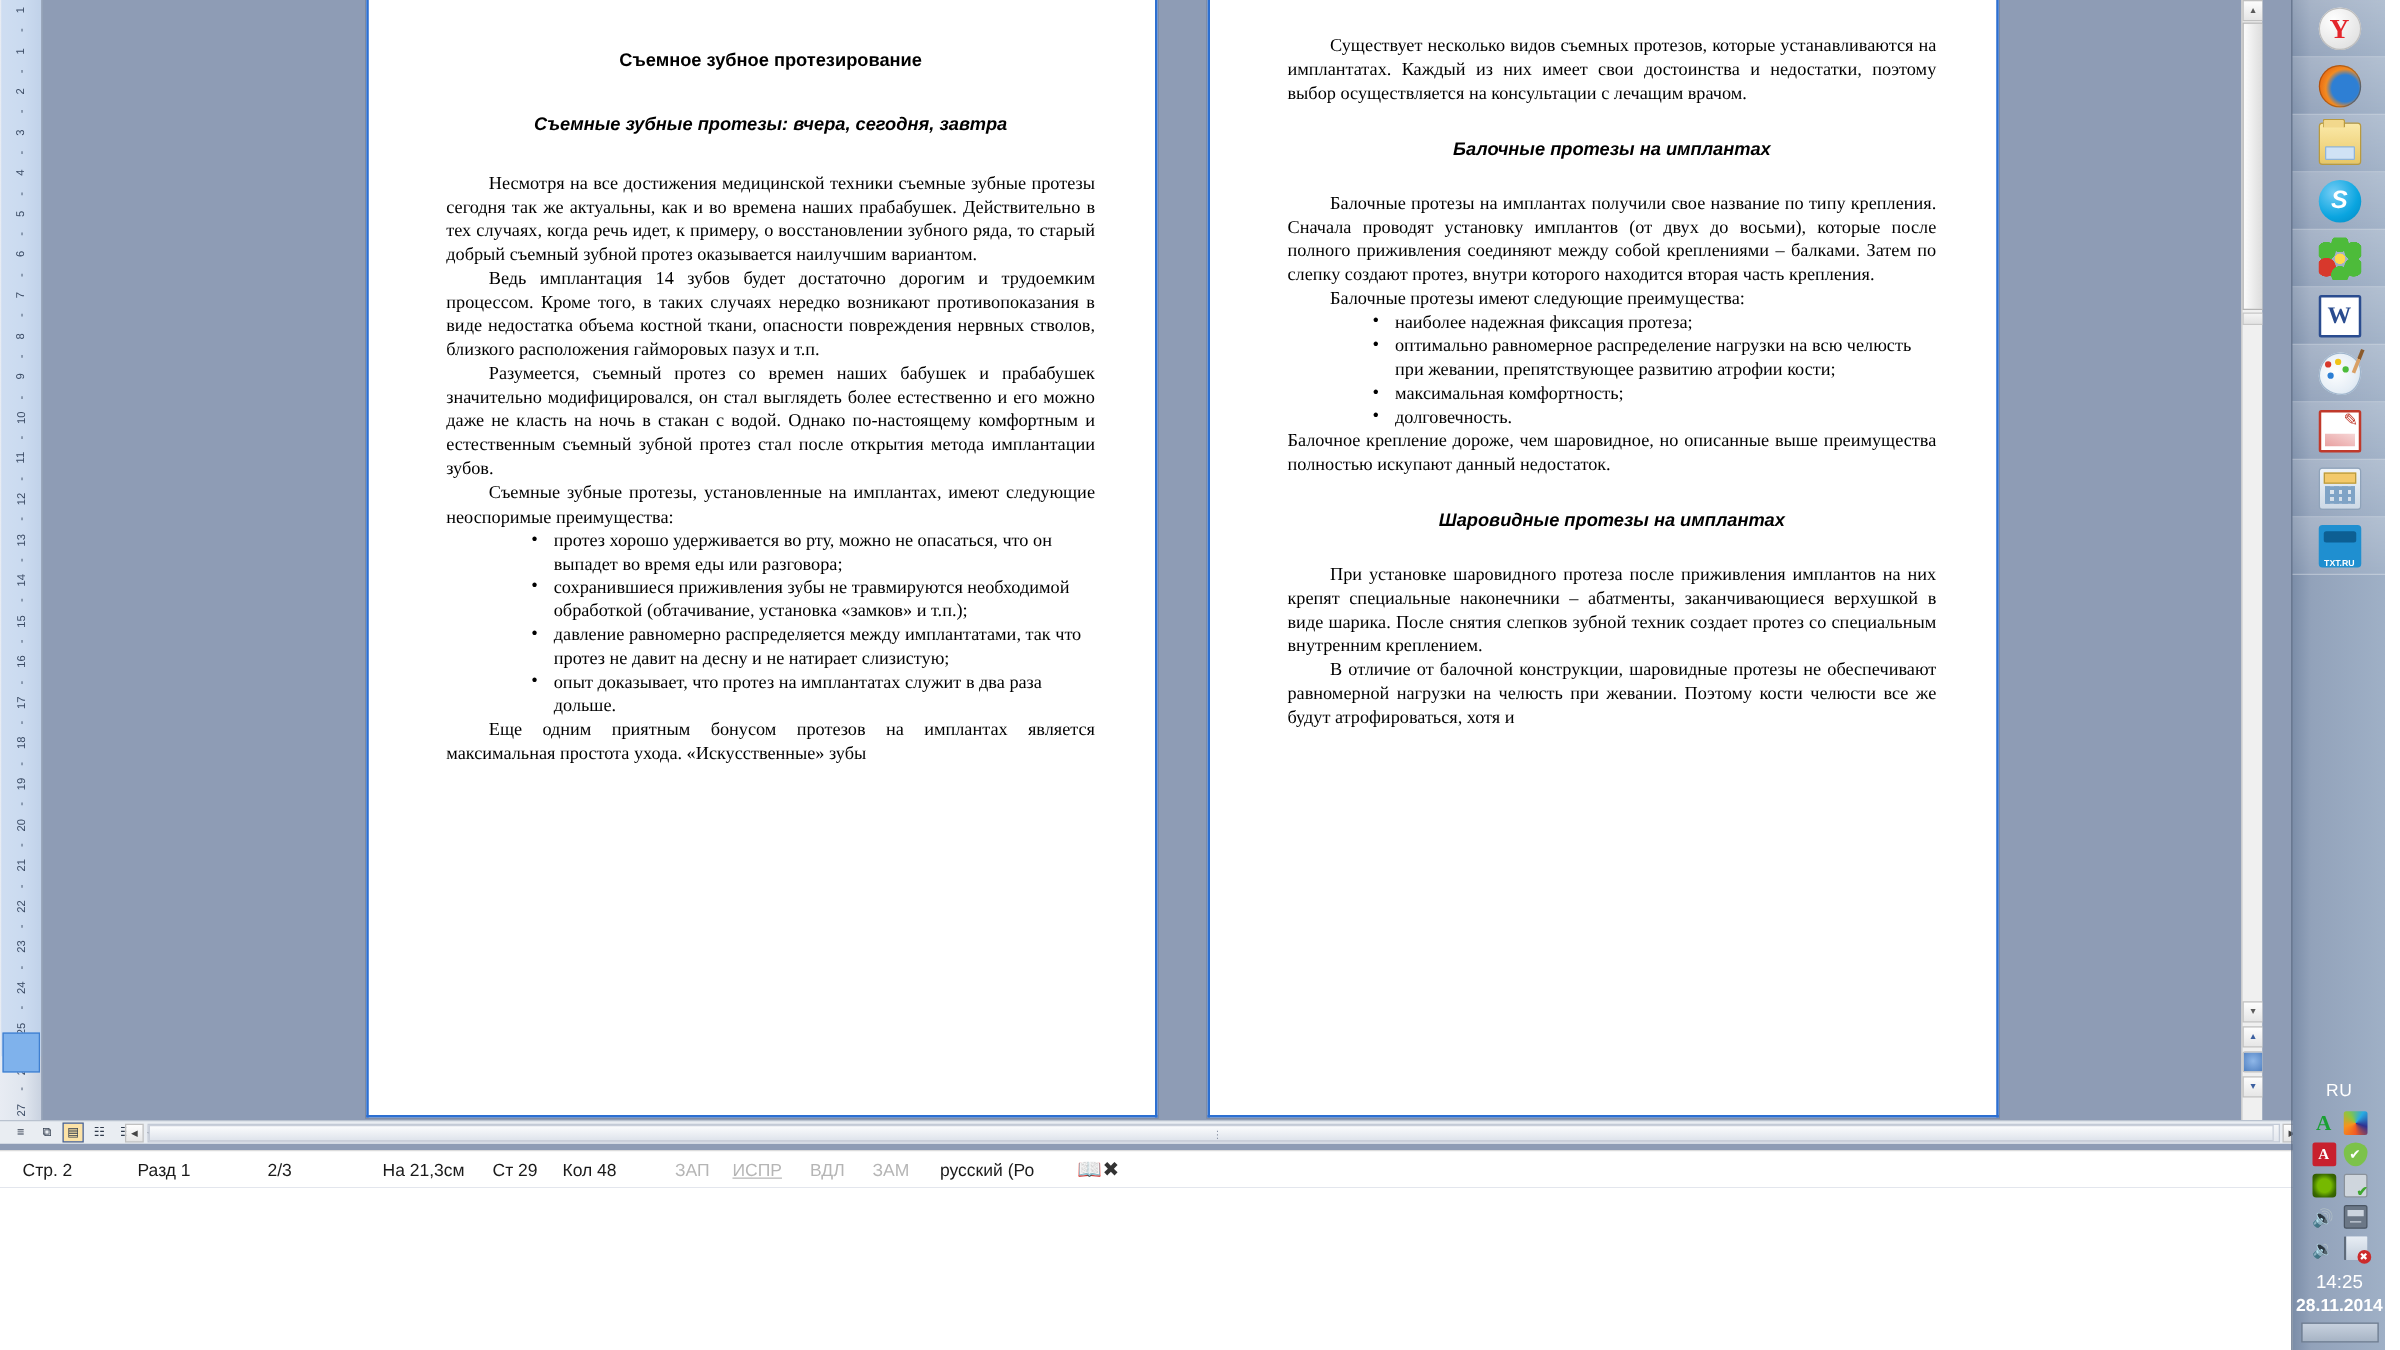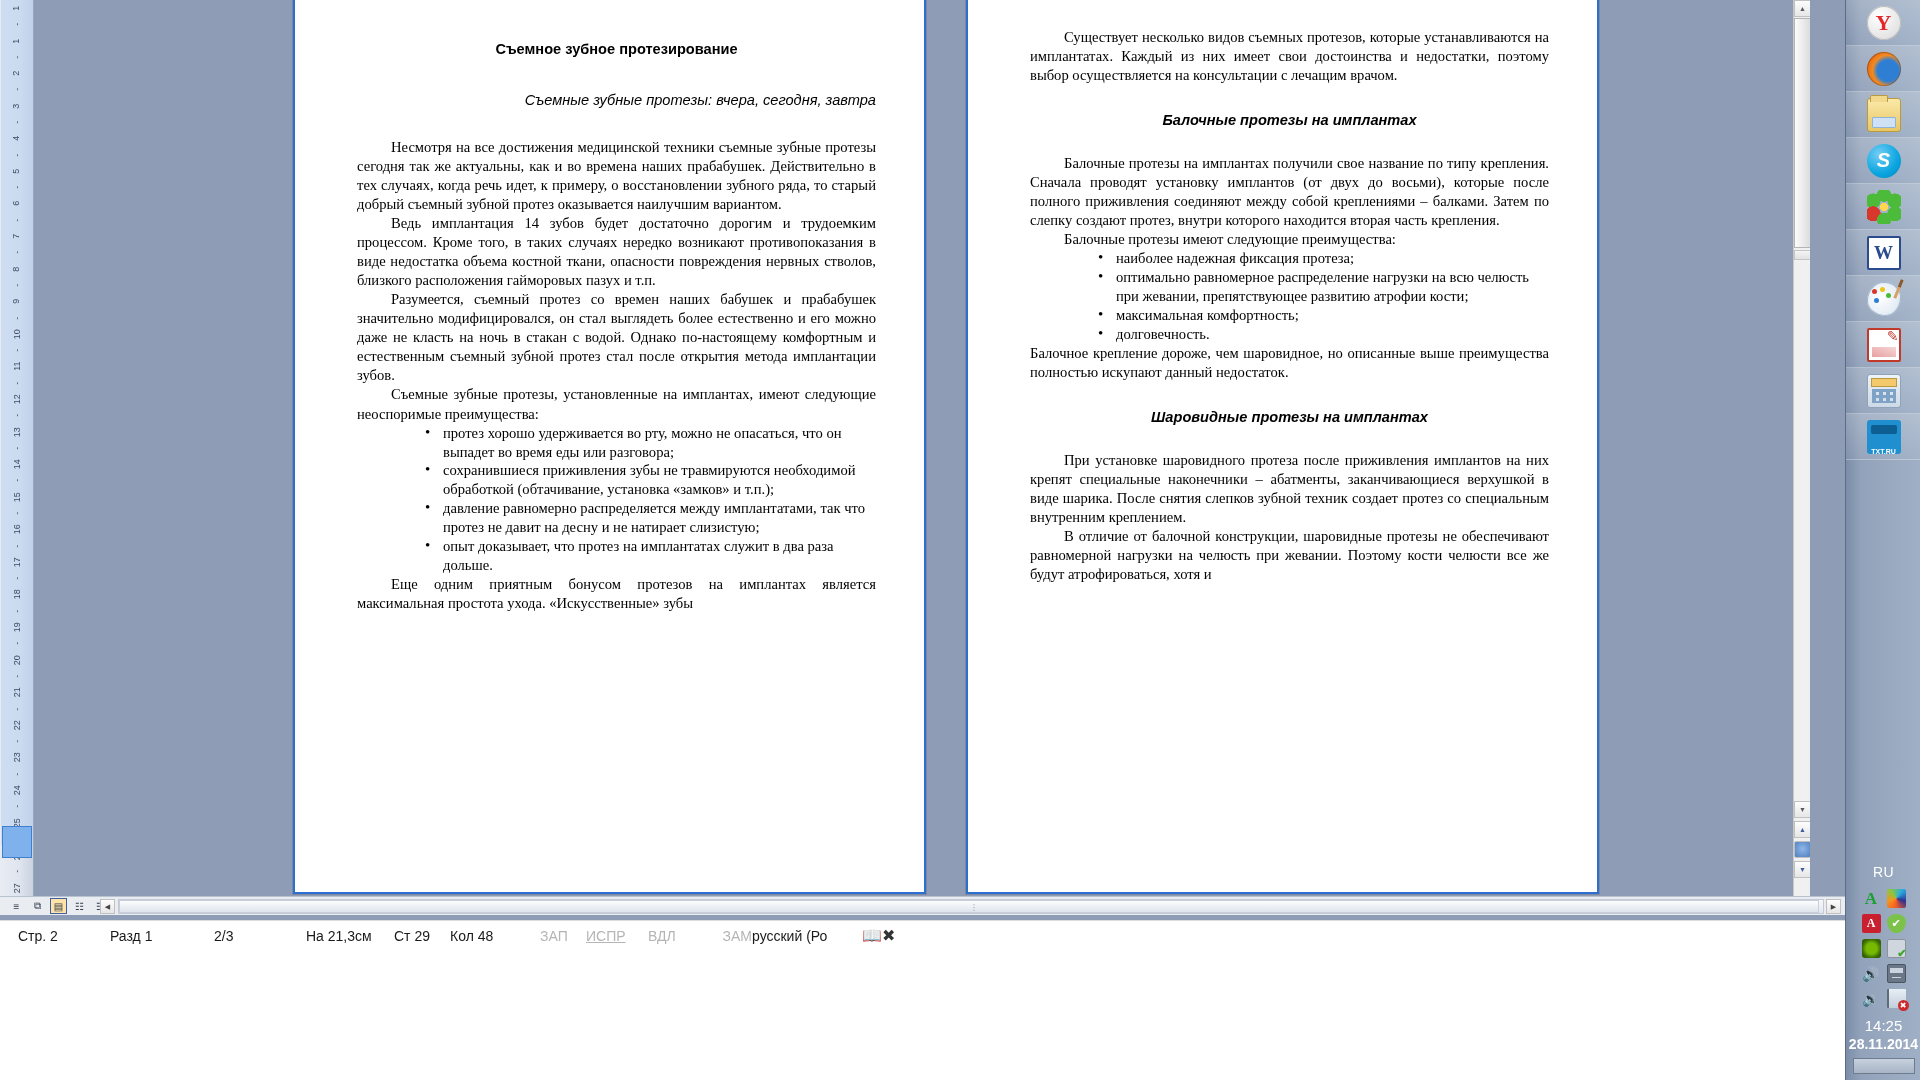--- a/index.html
+++ b/index.html
@@ -86,23 +86,23 @@
   #page-right .page-inner { top: 42px; }
 
   .doc-title {
     text-align: center;
     font-family: "Liberation Sans", sans-serif;
     font-weight: bold;
     font-size: 14.6px;
     margin-bottom: 32px;
   }
   .doc-subtitle {
-    text-align: right;
-    font-family: "Liberation Sans", sans-serif;
-    font-weight: normal;
+    text-align: center;
+    font-family: "Liberation Sans", sans-serif;
+    font-weight: bold;
     font-style: italic;
     font-size: 14.6px;
     margin-bottom: 28px;
   }
   .sec-head {
     text-align: center;
     font-family: "Liberation Sans", sans-serif;
     font-weight: bold;
     font-style: italic;
     font-size: 14.6px;
@@ -198,21 +198,21 @@
     border-top: 1px solid #dcdcdc;
     display: flex; align-items: center;
     font-family: "Liberation Sans", sans-serif;
     font-size: 14px; color: #1a1a1a;
   }
   #statusbar .sb { white-space: nowrap; }
   .sb-dim { color: #b5b5b5; }
 
   
   #taskbar {
-    position: absolute; right: 0; top: 0; width: 75px; height: 1080px;
+    position: absolute; right: 12px; top: 0; width: 75px; height: 1080px;
     background: linear-gradient(to right,#7b8da8 0%, #92a2ba 20%, #9fb0c6 100%);
     border-left: 1px solid #5d6d85;
   }
   .tb-item {
     position: relative;
     width: 75px; height: 46px;
     display: flex; align-items: center; justify-content: center;
     border-bottom: 1px solid rgba(255,255,255,.18);
     background: linear-gradient(to bottom, rgba(255,255,255,.20), rgba(255,255,255,.04));
   }
@@ -454,21 +454,21 @@
     <div id="statusbar">
       <span class="sb" style="margin-left:18px;width:92px;">Стр. 2</span>
       <span class="sb" style="width:104px;">Разд 1</span>
       <span class="sb" style="width:92px;">2/3</span>
       <span class="sb" style="width:88px;">На 21,3см</span>
       <span class="sb" style="width:56px;">Ст 29</span>
       <span class="sb" style="width:90px;">Кол 48</span>
       <span class="sb sb-dim" style="width:46px;">ЗАП</span>
       <span class="sb sb-dim" style="width:62px;text-decoration:underline;">ИСПР</span>
       <span class="sb sb-dim" style="width:50px;">ВДЛ</span>
-      <span class="sb sb-dim" style="width:54px;text-align:right;">ЗАМ</span>
+      <span class="sb sb-dim" style="width:54px;">ЗАМ</span>
       <span class="sb" style="width:110px;">русский (Ро</span>
       <span class="sb" style="font-size:16px;color:#333;">📖✖</span>
     </div>
   </div>
 
   <div id="taskbar">
     <div id="taskbar-items">
         <div class="tb-item" title="Yandex">
           <div class="tb-ico ico-yandex"></div>
         </div>

